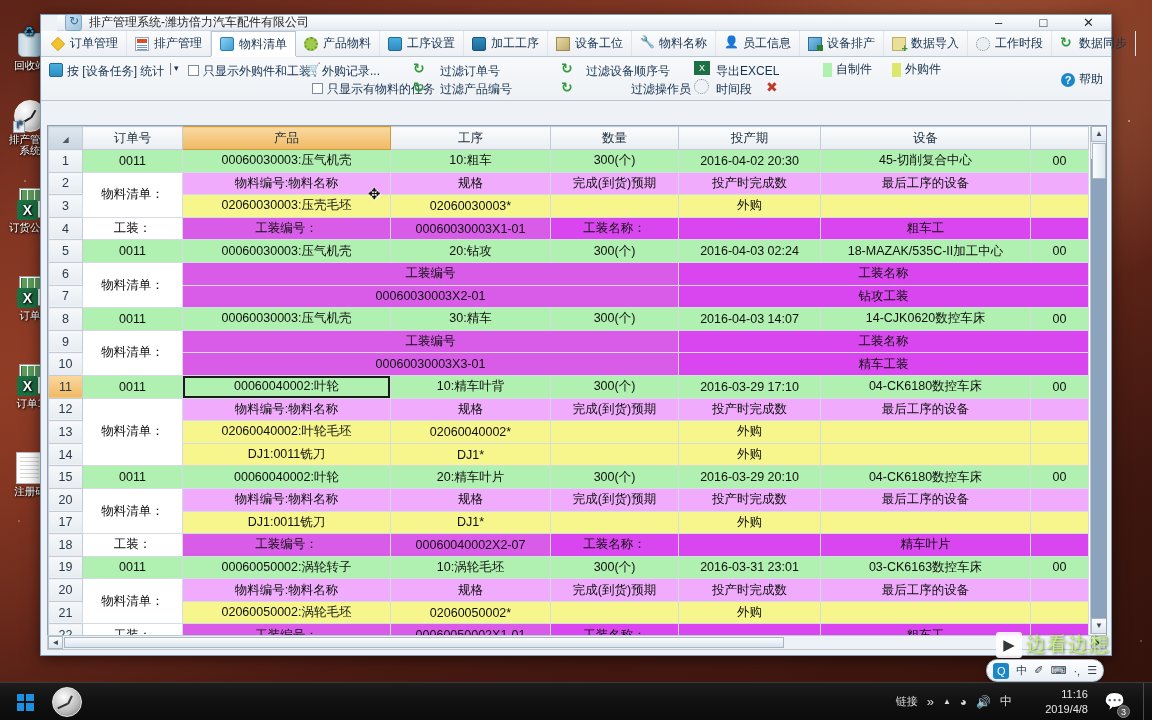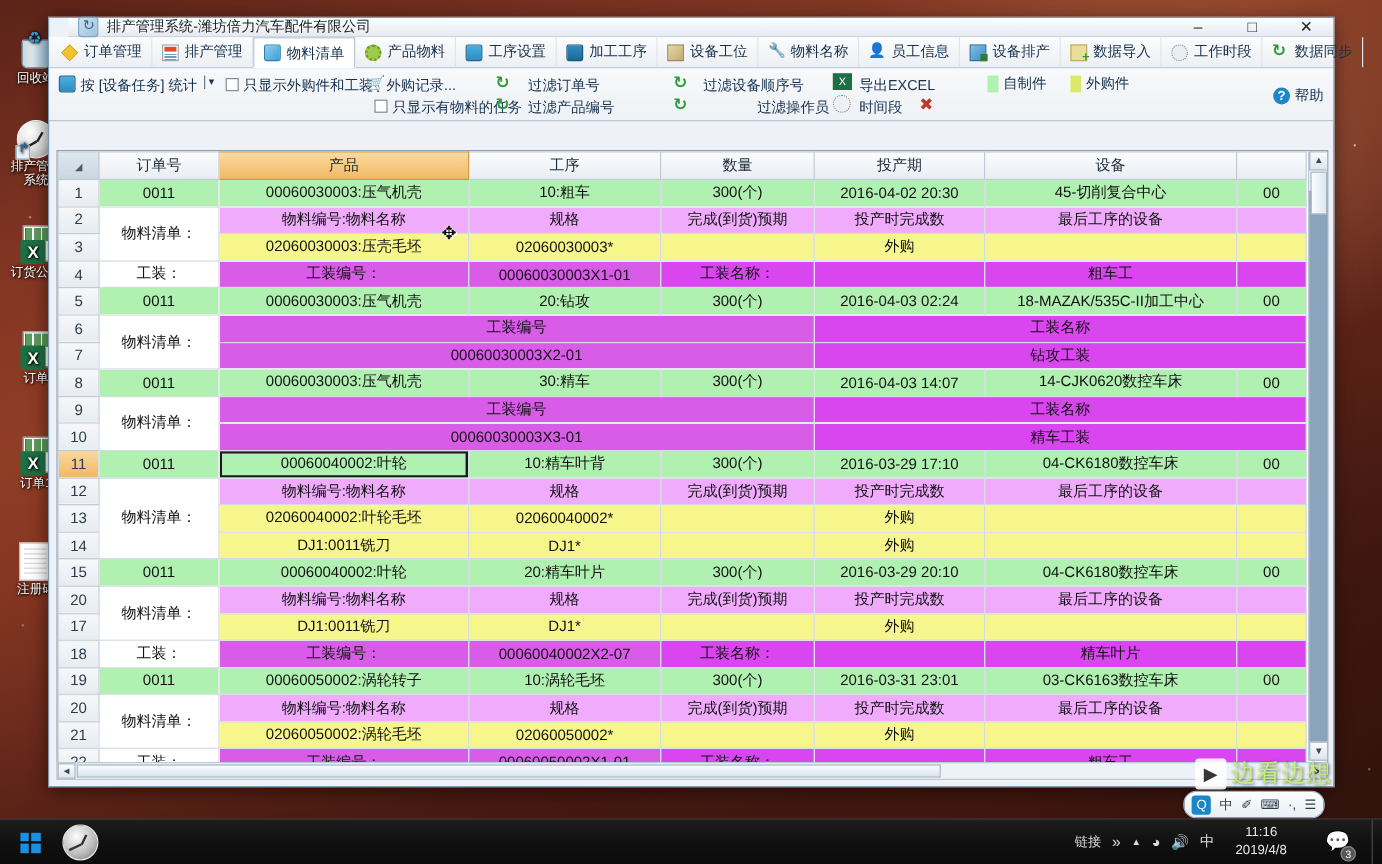--- a/index.html
+++ b/index.html
@@ -24,21 +24,21 @@
     position:absolute; left:0; bottom:0; width:1152px; height:38px;
     background:linear-gradient(180deg,#1d1d1d 0%,#111 48%,#0b0b0b 100%);
     border-top:1px solid #3a3a3a;
   }
   #startbtn{
     position:absolute; left:6px; top:6px; width:38px; height:26px;
     display:flex; align-items:center; justify-content:center;
   }
   .winlogo{ width:17px;height:17px; display:grid; grid-template-columns:1fr 1fr; grid-template-rows:1fr 1fr; gap:2px;}
   .winlogo i{ background:#1b8fe0; display:block;}
-  #taskclock{ position:absolute; right:64px; top:4px; width:74px; text-align:center; color:#e9e9e9; font-size:11px; line-height:15px;}
+  #taskclock{ position:absolute; right:64px; top:4px; width:74px; text-align:right; color:#e9e9e9; font-size:11px; line-height:15px;}
   #trayzone{ position:absolute; right:140px; top:10px; display:flex; align-items:center; gap:9px; color:#dcdcdc; font-size:11px;}
   .trayico{ color:#dcdcdc; font-size:12px; }
   #actioncenter{ position:absolute; right:26px; top:8px; color:#e4e4e4; font-size:17px;}
   #acbadge{ position:absolute; right:22px; top:22px; width:13px;height:13px;border-radius:50%;
     background:#555; color:#fff; font-size:9px; line-height:13px; text-align:center; border:1px solid #888;}
   #showdesk{ position:absolute; right:0; top:0; width:9px; height:38px; border-left:1px solid #4a4a4a; }
   #clockicon{
     position:absolute; left:52px; top:4px; width:30px; height:30px; border-radius:50%;
     background:radial-gradient(circle at 38% 32%, #fdfdfd, #b9b9b9 60%, #6f6f6f 100%);
     border:1px solid #e8e8e8;

